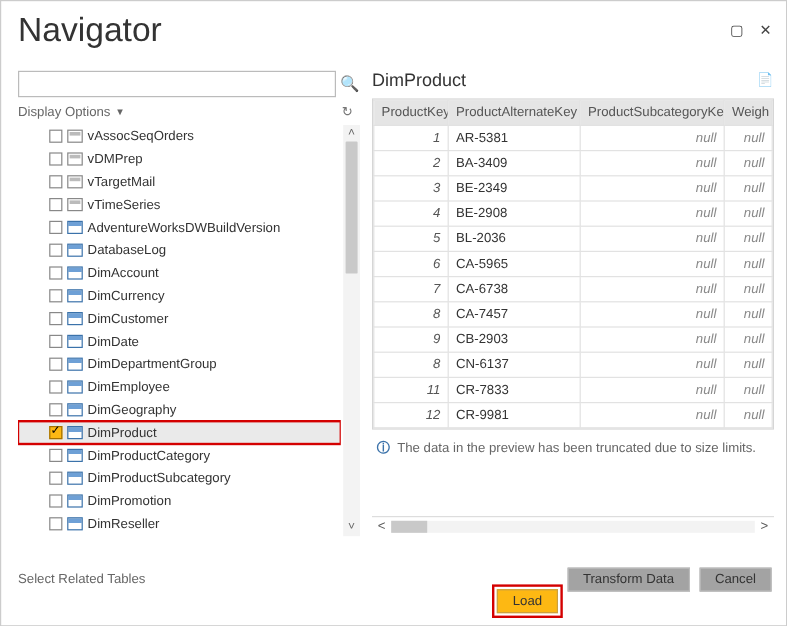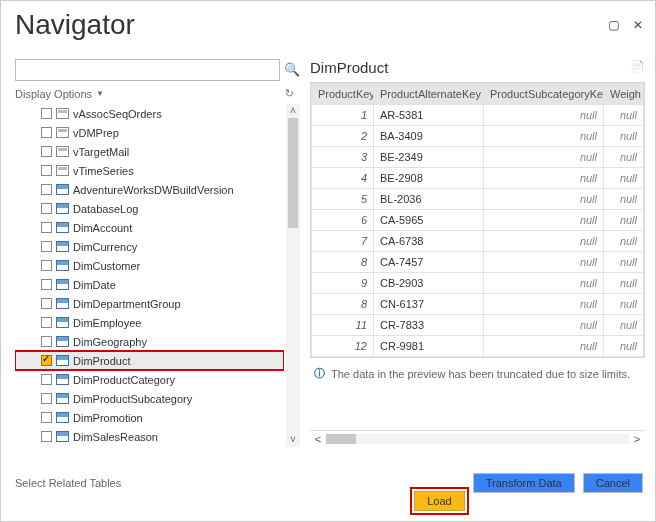--- a/index.html
+++ b/index.html
@@ -314,21 +314,21 @@
   }
   .footer {
     display: flex;
     align-items: center;
     padding: 8px 12px 10px 14px;
     gap: 8px;
   }
   .footer .spacer { flex: 1; }
   .btn {
     border: 1px solid #bbb;
-    background: #3b82f6;
+    background: #a3a3a3;
     padding: 3px 12px;
     font-size: 11px;
     cursor: pointer;
     color: #333;
   }
   .btn.link {
     border: none;
     background: none;
     color: #666;
     padding-left: 0;
@@ -457,20 +457,25 @@
               </li>
               <li>
                 <span class="chk"></span>
                 <span class="tbl-icon"></span>
                 <span class="label">DimProductSubcategory</span>
               </li>
               <li>
                 <span class="chk"></span>
                 <span class="tbl-icon"></span>
                 <span class="label">DimPromotion</span>
+              </li>
+              <li>
+                <span class="chk"></span>
+                <span class="tbl-icon"></span>
+                <span class="label">DimReseller</span>
               </li>
               <li>
                 <span class="chk"></span>
                 <span class="tbl-icon"></span>
                 <span class="label">DimSalesReason</span>
               </li>
             </ul>
         </div>
         <div class="vscroll">
           <div class="arrow">˄</div>

